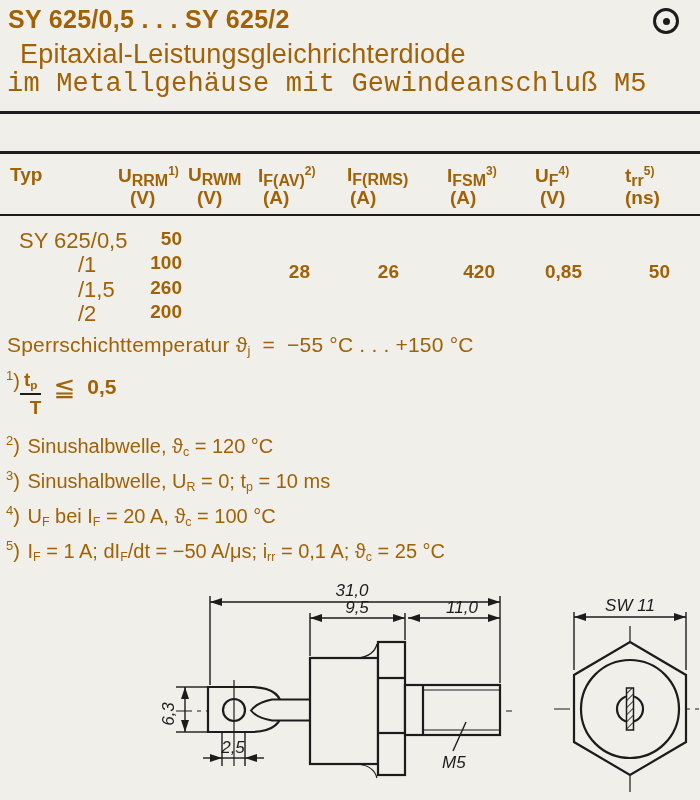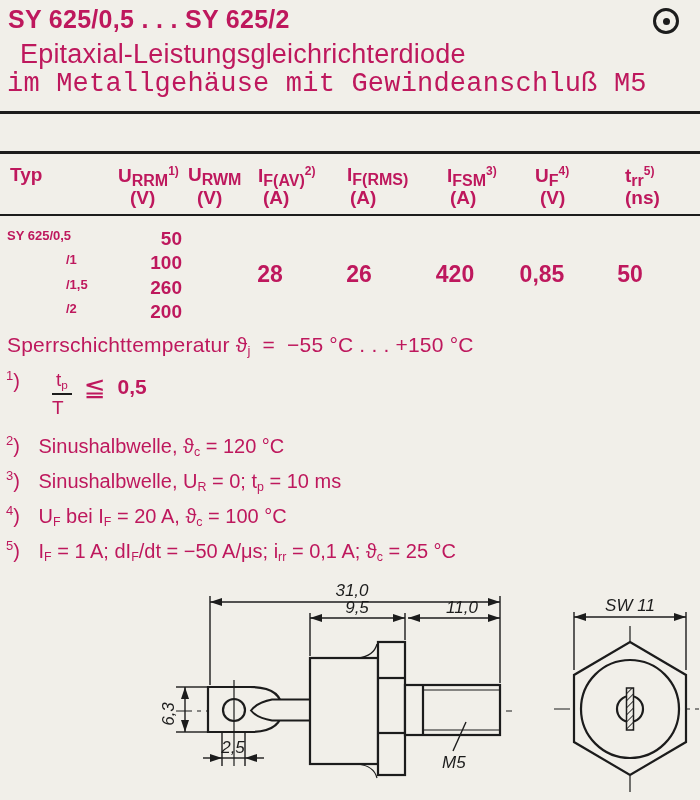--- a/index.html
+++ b/index.html
@@ -1,49 +1,49 @@
 <!DOCTYPE html>
 <html><head>
 <meta charset="utf-8">
 <style>
   html,body{margin:0;padding:0;background:#888;}
   .page{
     position:relative;width:700px;height:800px;margin:0 auto;
-    background:#f1efe9;color:#be185d;overflow:hidden;
+    background:#f1efe9;color:#a16207;overflow:hidden;
     font-family:"Liberation Sans",sans-serif;
   }
   .abs{position:absolute;}
   
   .title{left:8px;top:5px;font-size:25px;font-weight:700;letter-spacing:.3px;}
   .sub1{left:20px;top:39px;font-size:27px;font-weight:400;letter-spacing:.2px;}
   .sub2{left:7px;top:69px;font-size:27px;font-weight:400;letter-spacing:.2px;font-family:Liberation Mono, monospace;}
   .corner-dot{left:653px;top:8px;width:26px;height:26px;border:3px solid #1c1c1c;border-radius:50%;box-sizing:border-box;}
   .corner-dot .dot{position:absolute;left:50%;top:50%;width:7px;height:7px;margin:-3.5px 0 0 -3.5px;border-radius:50%;background:#1c1c1c;}
   
   .rule{left:0;width:700px;background:#1c1c1c;}
   .rule1{top:111px;height:3px;}
   .rule2{top:151px;height:3px;}
   .rule3{top:214px;height:2px;}
   
   .hcell{top:164px;font-size:19px;font-weight:700;white-space:nowrap;}
   .ucell{top:187px;font-size:19px;font-weight:700;}
   .hcell sub{font-size:16px;vertical-align:-4px;letter-spacing:0;}
   .hcell sup{font-size:12px;vertical-align:7px;}
-  .tcell{font-size:13px;font-weight:700;white-space:nowrap;}
+  .tcell{font-size:22px;font-weight:400;white-space:nowrap;margin-left:12px;}
   .vcell{left:118px;width:64px;text-align:right;font-size:19px;font-weight:700;}
-  .scell{top:261px;width:80px;text-align:center;font-size:23px;font-weight:700;}
+  .scell{top:261px;width:80px;text-align:right;font-size:19px;font-weight:700;}
   
   .jnote{left:7px;top:333px;font-size:21px;letter-spacing:.2px;text-align:center;}
   .jnote sub,.fn sub{font-size:.62em;vertical-align:-.22em;}
   .fn{left:6px;font-size:20px;white-space:nowrap;}
   .fnm sup{font-size:13px;vertical-align:8px;}
   .fnm .par{font-size:20px;}
-  .fnt{margin-left:13px;}
+  .fnt{margin-left:2px;}
   .fn1{top:368px;display:flex;align-items:flex-start;}
-  .frac{display:inline-block;text-align:left;margin-left:32px;font-size:19px;line-height:1;}
+  .frac{display:inline-block;text-align:right;margin-left:0;font-size:19px;line-height:1;font-weight:bold;}
   .fr-n{display:block;padding:2px 4px 3px 4px;border-bottom:2px solid #1c1c1c;}
   .fr-d{display:block;padding-top:3px;}
   .rel{font-size:26px;margin-left:12px;line-height:1.5;}
   .val{font-size:21px;font-weight:700;margin-left:12px;line-height:1.8;}
   
   .drawing{position:absolute;left:0;top:570px;}
   .ol{fill:#f1efe9;stroke:#1c1c1c;stroke-width:2.2px;}
   .ln{fill:none;stroke:#1c1c1c;stroke-width:2.2px;}
   .dim{stroke:#1c1c1c;stroke-width:1.4px;fill:none;}
   .cl{stroke:#1c1c1c;stroke-width:1.2px;fill:none;stroke-dasharray:16 5 4 5;}

